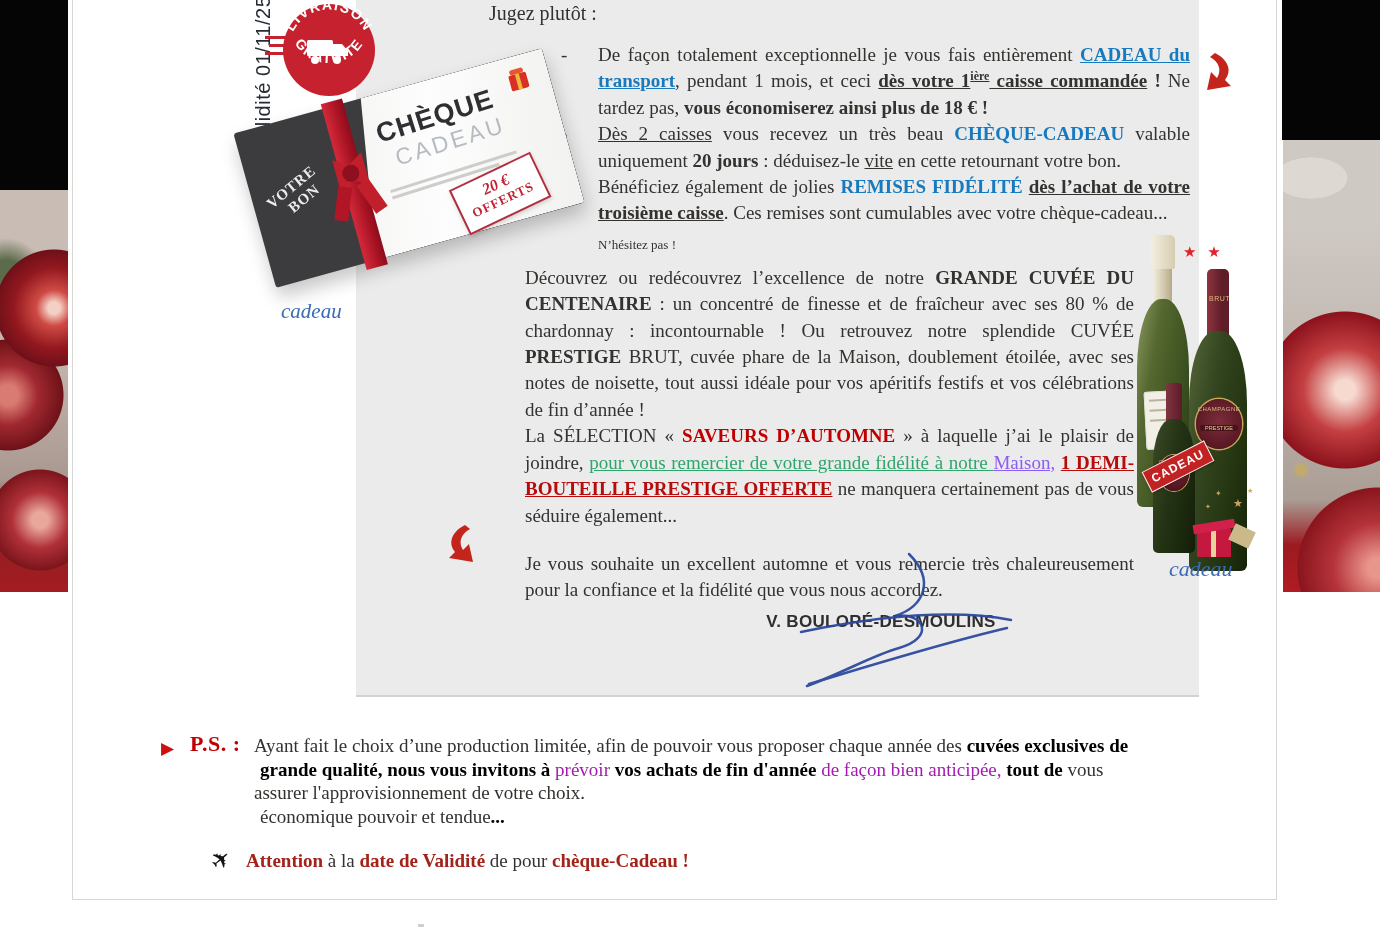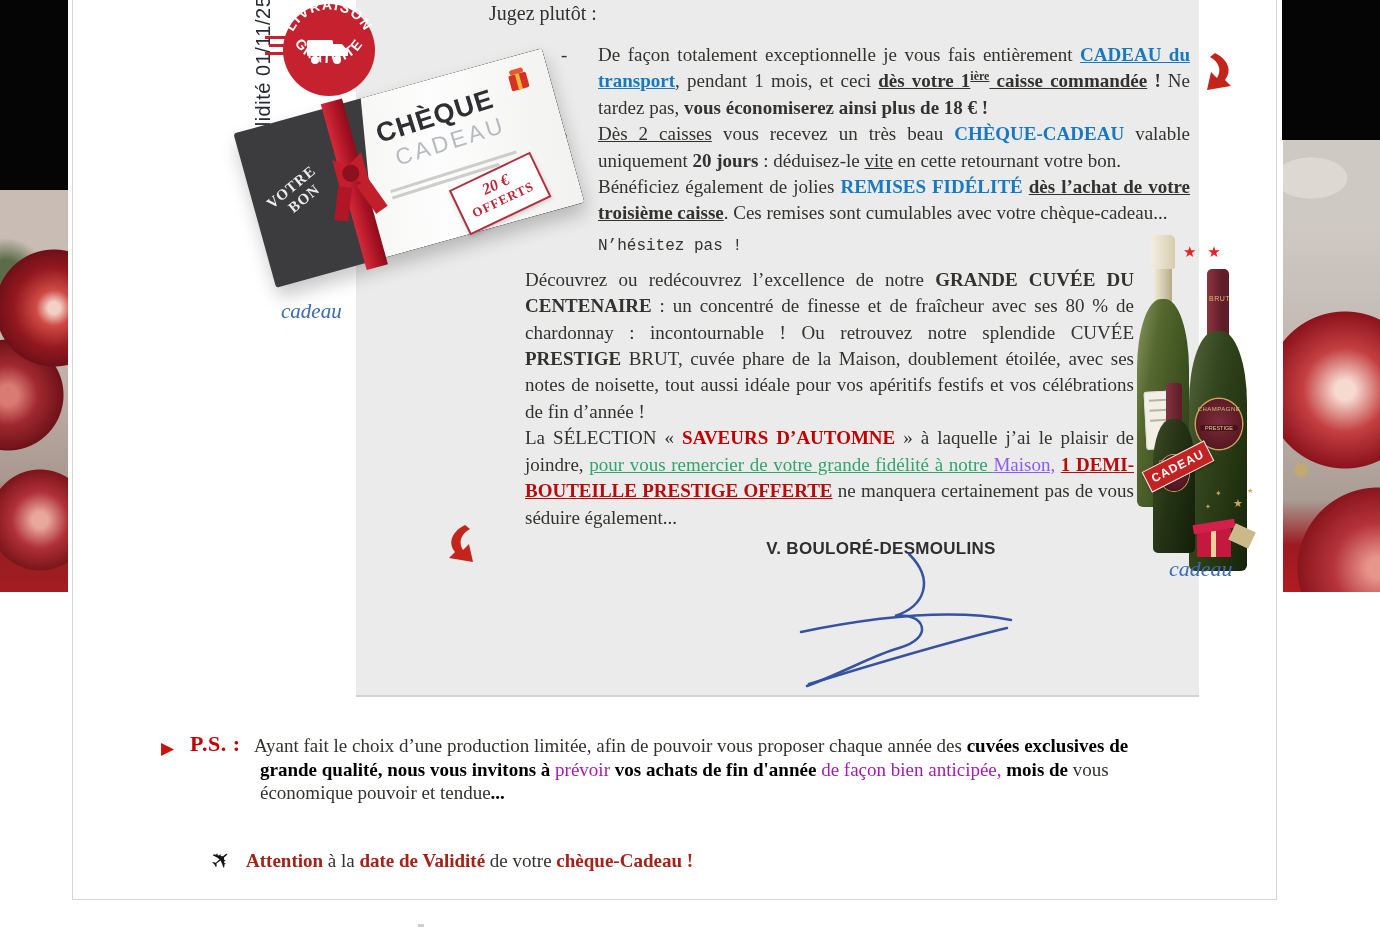--- a/index.html
+++ b/index.html
@@ -79,21 +79,21 @@
   .star{position:absolute;color:#c9a25f;font-family:"DejaVu Sans",sans-serif;}
 
   .caption{font-style:italic;font-size:21px;color:#3b6cb4;}
 
   
   .grayblock{left:283px;top:0;width:843px;height:695px;background:#ebebeb;border-bottom:2px solid #d2d2d2;z-index:1;}
   .intro{margin:2px 0 0 133px;font-size:20px;}
   .bullets{margin:17px 0 0 242px;width:592px;}
   .bitem{position:relative;text-align:justify;font-size:19px;line-height:26.4px;}
   .bitem .dash{position:absolute;left:-37px;top:0;}
-  .nohesit{margin:10px 12px 0 242px;font-size:16px;font-family:Liberation Mono, monospace;}
+  .nohesit{margin:10px 12px 0 242px;font-size:13px;}
   .paras{margin:12px 0 0 133px;width:645px;}
   .para{text-align:justify;font-size:19px;line-height:26.4px;margin-left:36px;}
   .para.gap{margin-top:22px;}
   .signame{margin:8px 0 0 395px;width:260px;text-align:center;
      font-family:"Liberation Sans","DejaVu Sans",sans-serif;font-weight:bold;font-size:17px;color:#2e2e2e;letter-spacing:.3px;}
 
   
   .b{font-weight:bold;} .u{text-decoration:underline;}
   .blue{color:#187abe;} .red{color:#c00000;} .red2{color:#b60c0c;}
   .green{color:#2fa56b;} .lblue{color:#8b5cf6;}
@@ -235,20 +235,21 @@
       <div class="intro">Jugez plutôt :</div>
       <div class="bullets">
           <div class="bitem"><span class="dash">-</span><span>De façon totalement exceptionnelle je vous fais entièrement </span><span class="blue b u">CADEAU du transport</span><span>, pendant 1 mois, et ceci </span><span class="b u">dès votre 1</span><span class="b u sup">ière</span><span class="b u"> caisse commandée</span><span class="b"> !</span><span> Ne tardez pas, </span><span class="b">vous économiserez ainsi plus de 18 € !</span></div>
           <div class="bitem"><span class="dash">-</span><span class="u">Dès 2 caisses</span><span> vous recevez un très beau </span><span class="blue b">CHÈQUE-CADEAU</span><span> valable uniquement </span><span class="b">20 jours</span><span> : déduisez-le </span><span class="u">vite</span><span> en cette retournant votre bon.</span></div>
           <div class="bitem"><span class="dash">-</span><span>Bénéficiez également de jolies </span><span class="blue b">REMISES FIDÉLITÉ</span><span> </span><span class="b u">dès l’achat de votre troisième caisse</span><span>. Ces remises sont cumulables avec votre chèque-cadeau...</span></div>
         </div>
       <div class="nohesit">N’hésitez pas !</div>
       <div class="paras">
         <div class="para"><span>Découvrez ou redécouvrez l’excellence de notre </span><span class="b">GRANDE CUVÉE DU CENTENAIRE</span><span> : un concentré de finesse et de fraîcheur avec ses 80 % de chardonnay : incontournable ! Ou retrouvez notre splendide CUVÉE </span><span class="b">PRESTIGE</span><span> BRUT, cuvée phare de la Maison, doublement étoilée, avec ses notes de noisette, tout aussi idéale pour vos apéritifs festifs et vos célébrations de fin d’année !</span></div>
         <div class="para"><span>La SÉLECTION « </span><span class="red b">SAVEURS D’AUTOMNE</span><span> » à laquelle j’ai le plaisir de joindre, </span><span class="green u">pour vous remercier de votre grande fidélité à notre </span><span class="lblue u">Maison,</span><span> </span><span class="red2 b u">1 DEMI-BOUTEILLE PRESTIGE OFFERTE</span><span> ne manquera certainement pas de vous séduire également...</span></div>
+        <div class="para gap"><span>Je vous souhaite un excellent automne et vous remercie très chaleureusement pour la confiance et la fidélité que vous nous accordez.</span></div>
       </div>
       <div class="signame">V. BOULORÉ-DESMOULINS</div>
     </div>
 
     <svg class="abs arrow1" viewBox="0 0 40 46">
       <path d="M20 3 C32 9 38 20 30 30 L36 36 L12 40 L16 22 L22 28 C27 20 24 12 15 7 Z" fill="#c3241c"></path>
     </svg>
     <svg class="abs arrow2" viewBox="0 0 40 46">
       <path d="M20 3 C32 9 38 20 30 30 L36 36 L12 40 L16 22 L22 28 C27 20 24 12 15 7 Z" fill="#c3241c"></path>
     </svg>
@@ -300,24 +301,25 @@
         <path d="M160 6 C186 32 176 58 146 68 C176 64 186 90 150 100 C122 108 96 124 58 138"></path>
         <path d="M52 84 C120 70 200 60 262 72"></path>
         <path d="M60 136 C120 118 190 96 258 80"></path>
       </g>
     </svg>
 
     <div class="abs ps-marker">▶</div>
     <div class="abs ps-label">P.S. :</div>
     <div class="abs ps-lines">
         <div class="line" style="padding-left: 0px;"><span>Ayant fait le choix d’une production limitée, afin de pouvoir vous proposer chaque année des </span><span class="psblue">cuvées exclusives de</span></div>
-        <div class="line" style="padding-left: 6px;"><span class="psblue">grande qualité, nous vous invitons à </span><span class="psred">prévoir</span><span class="psblue"> vos achats de fin d'année </span><span class="psred">de façon bien anticipée,</span><span class="psblue"> mois de </span><span>vous</span></div>
+        <div class="line" style="padding-left: 6px;"><span class="psblue">grande qualité, nous vous invitons à </span><span class="psred">prévoir</span><span class="psblue"> vos achats de fin d'année </span><span class="psred">de façon bien anticipée,</span><span class="psblue"> tout de </span><span>vous</span></div>
+        <div class="line" style="padding-left: 0px;"><span>assurer l'approvisionnement de votre choix.</span></div>
         <div class="line" style="padding-left: 6px;"><span>économique pouvoir et tendue</span><span class="psblue">...</span></div>
       </div>
     <div class="abs attention">
       <span class="plane">✈</span>
-      <span><span class="dred b">Attention</span><span> à la </span><span class="dred b">date de Validité</span><span> de votre </span><span class="dred b">chèque-Cadeau !</span></span>
+      <span><span class="dred b">Attention</span><span> à la </span><span class="dred b">date de Validité</span><span> de pour </span><span class="dred b">chèque-Cadeau !</span></span>
     </div>
 
     <div class="abs speck"></div>
   </div>
 
 </div>
 
 </body></html>

